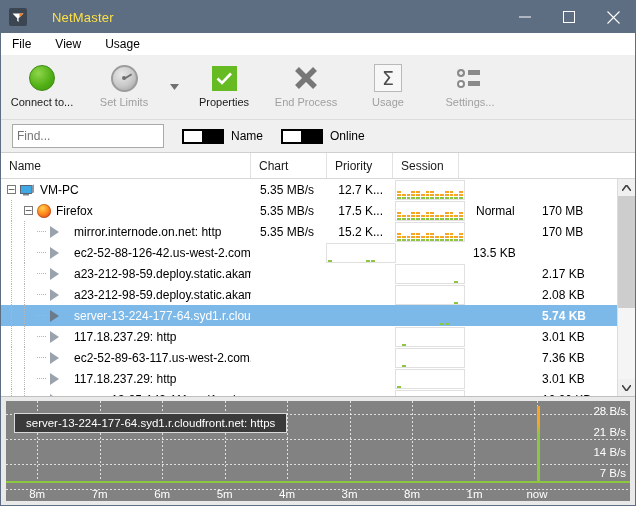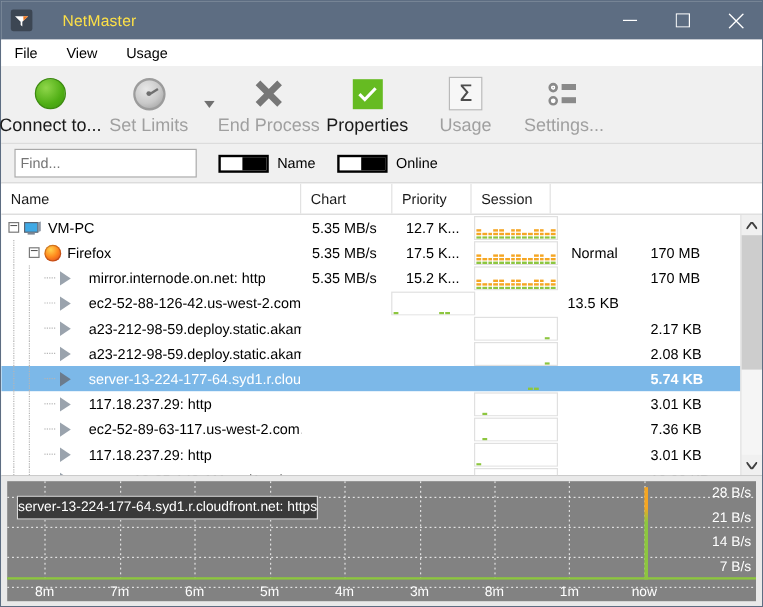--- a/index.html
+++ b/index.html
@@ -26,21 +26,21 @@
   .menubar{height:22px;flex:0 0 22px;background:#ffffff;display:flex;align-items:center;
            padding-left:9px;border-bottom:0;}
   .menu-item{font-size:12px;color:#000;padding:2px 10px 2px 2px;margin-right:12px;}
 
   
   .toolbar{flex:0 0 60px;height:60px;background:#f0f0f0;border-bottom:1px solid #dcdcdc;
            display:flex;align-items:flex-start;padding-top:4px;position:relative;}
   .tb-item{display:flex;flex-direction:column;align-items:center;justify-content:flex-start;
            width:82px;padding-top:4px;}
   .tb-icon{height:30px;display:flex;align-items:center;justify-content:center;}
-  .tb-label{font-size:15px;margin-top:3px;color:#1a1a1a;white-space:nowrap;}
+  .tb-label{font-size:11px;margin-top:3px;color:#1a1a1a;white-space:nowrap;}
   .tb-label.disabled{color:#a0a0a0;}
   .tb-caret{width:18px;display:flex;align-items:center;justify-content:center;height:48px;padding-top:4px;}
   .dot-green{width:26px;height:26px;border-radius:50%;
     background:radial-gradient(circle at 35% 30%, #8fd64a 0%, #4fae14 60%, #3e9510 100%);
     border:1px solid #3c8a10;box-sizing:border-box;}
   .gauge{width:27px;height:27px;border-radius:50%;
     background:radial-gradient(circle at 38% 32%, #e8e8e8 0%, #c9c9c9 55%, #9a9a9a 100%);
     border:2px solid #9c9c9c;box-sizing:border-box;position:relative;}
   .gauge:after{content:"";position:absolute;left:50%;top:50%;width:9px;height:2px;background:#6f6f6f;
     transform-origin:0 50%;transform:rotate(-32deg);}
@@ -126,21 +126,21 @@
     background-image:linear-gradient(to right,#ffffff 0 2px,transparent 2px 4px);
     background-size:4px 1px;opacity:.75;}
   .baseline{position:absolute;left:0;right:0;bottom:18px;height:2px;background:#8dc63f;}
   .spike{position:absolute;width:3px;bottom:18px;
     background:linear-gradient(to top,#8dc63f 0%,#8dc63f 62%,#f5a623 78%,#f5a623 100%);}
   .xlabels{position:absolute;left:0;right:0;bottom:0;height:18px;}
   .xlab{position:absolute;bottom:1px;transform:translateX(-50%);color:#ffffff;font-size:11.5px;}
   .ylabels{position:absolute;right:0;top:0;bottom:18px;width:62px;}
   .ylab{position:absolute;right:4px;color:#ffffff;font-size:11.5px;transform:translateY(-50%);}
   .tooltip{position:absolute;left:8px;top:12px;background:#3a3a3a;color:#fff;
-    font-size:11.5px;padding:3px 0;border:1px solid #d9d9d9;white-space:nowrap;}
+    font-size:11.5px;padding:3px 11px;border:1px solid #d9d9d9;white-space:nowrap;}
 </style>
 </head>
 <body>
 
 <div class="window">
 
   <div class="titlebar">
     <div class="app-icon">
       <svg width="14" height="14" viewBox="0 0 14 14">
         <path d="M1.5 3.5 L12.5 3.5 L7.6 8.2 L7.6 12 L6.2 10.8 L6.2 8.2 Z" fill="#ffffff"></path>
@@ -192,38 +192,38 @@
     </div>
 
     <div class="tb-caret">
       <svg width="9" height="6" viewBox="0 0 9 6">
           <path d="M0 0 L9 0 L4.5 6 Z" fill="#707070"></path>
         </svg>
     </div>
 
     <div class="tb-item">
       <div class="tb-icon">
+        <div class="chk">
+          <svg width="17" height="13" viewBox="0 0 17 13">
+              <path d="M1.5 6.5 L6 11 L15 1.5" stroke="#ffffff" stroke-width="2.6" fill="none"></path>
+            </svg>
+        </div>
+      </div>
+      <div class="tb-label">Properties</div>
+    </div>
+
+    <div class="tb-item">
+      <div class="tb-icon">
         <div class="xmark">
           <svg width="26" height="26" viewBox="0 0 26 26">
             <path d="M4 4 L22 22 M22 4 L4 22" stroke="#777777" stroke-width="5.5" stroke-linecap="butt" fill="none"></path>
           </svg>
         </div>
       </div>
       <div class="tb-label disabled">End Process</div>
-    </div>
-
-    <div class="tb-item">
-      <div class="tb-icon">
-        <div class="chk">
-          <svg width="17" height="13" viewBox="0 0 17 13">
-              <path d="M1.5 6.5 L6 11 L15 1.5" stroke="#ffffff" stroke-width="2.6" fill="none"></path>
-            </svg>
-        </div>
-      </div>
-      <div class="tb-label">Properties</div>
     </div>
 
     <div class="tb-item">
       <div class="tb-icon">
           <div class="sigma">Σ</div>
         </div>
       <div class="tb-label disabled">Usage</div>
     </div>
 
     <div class="tb-item">

